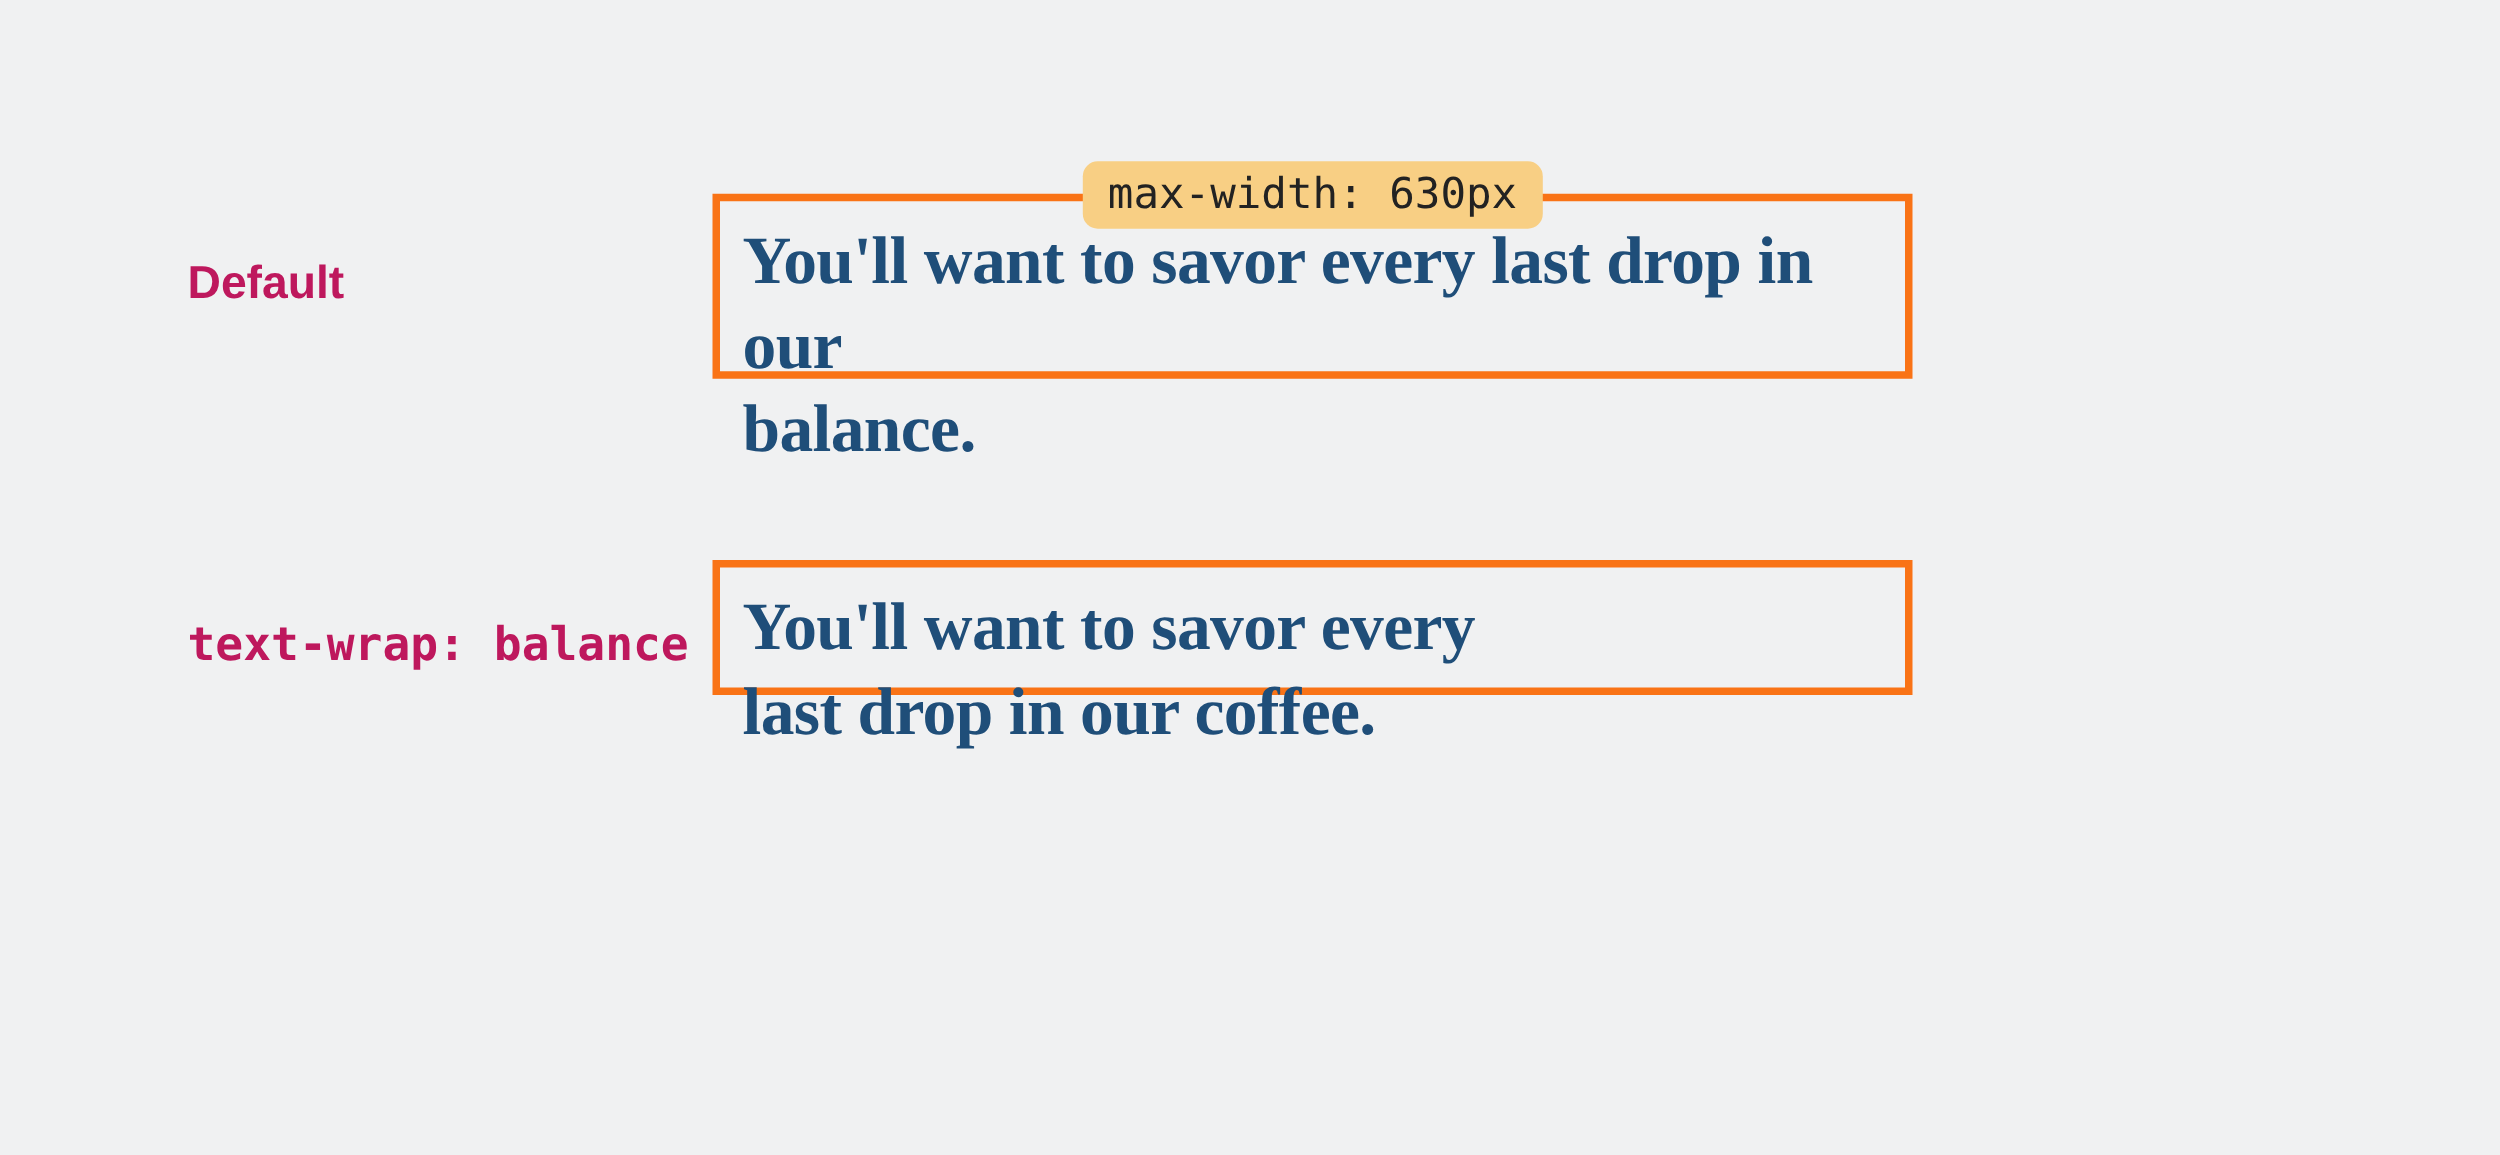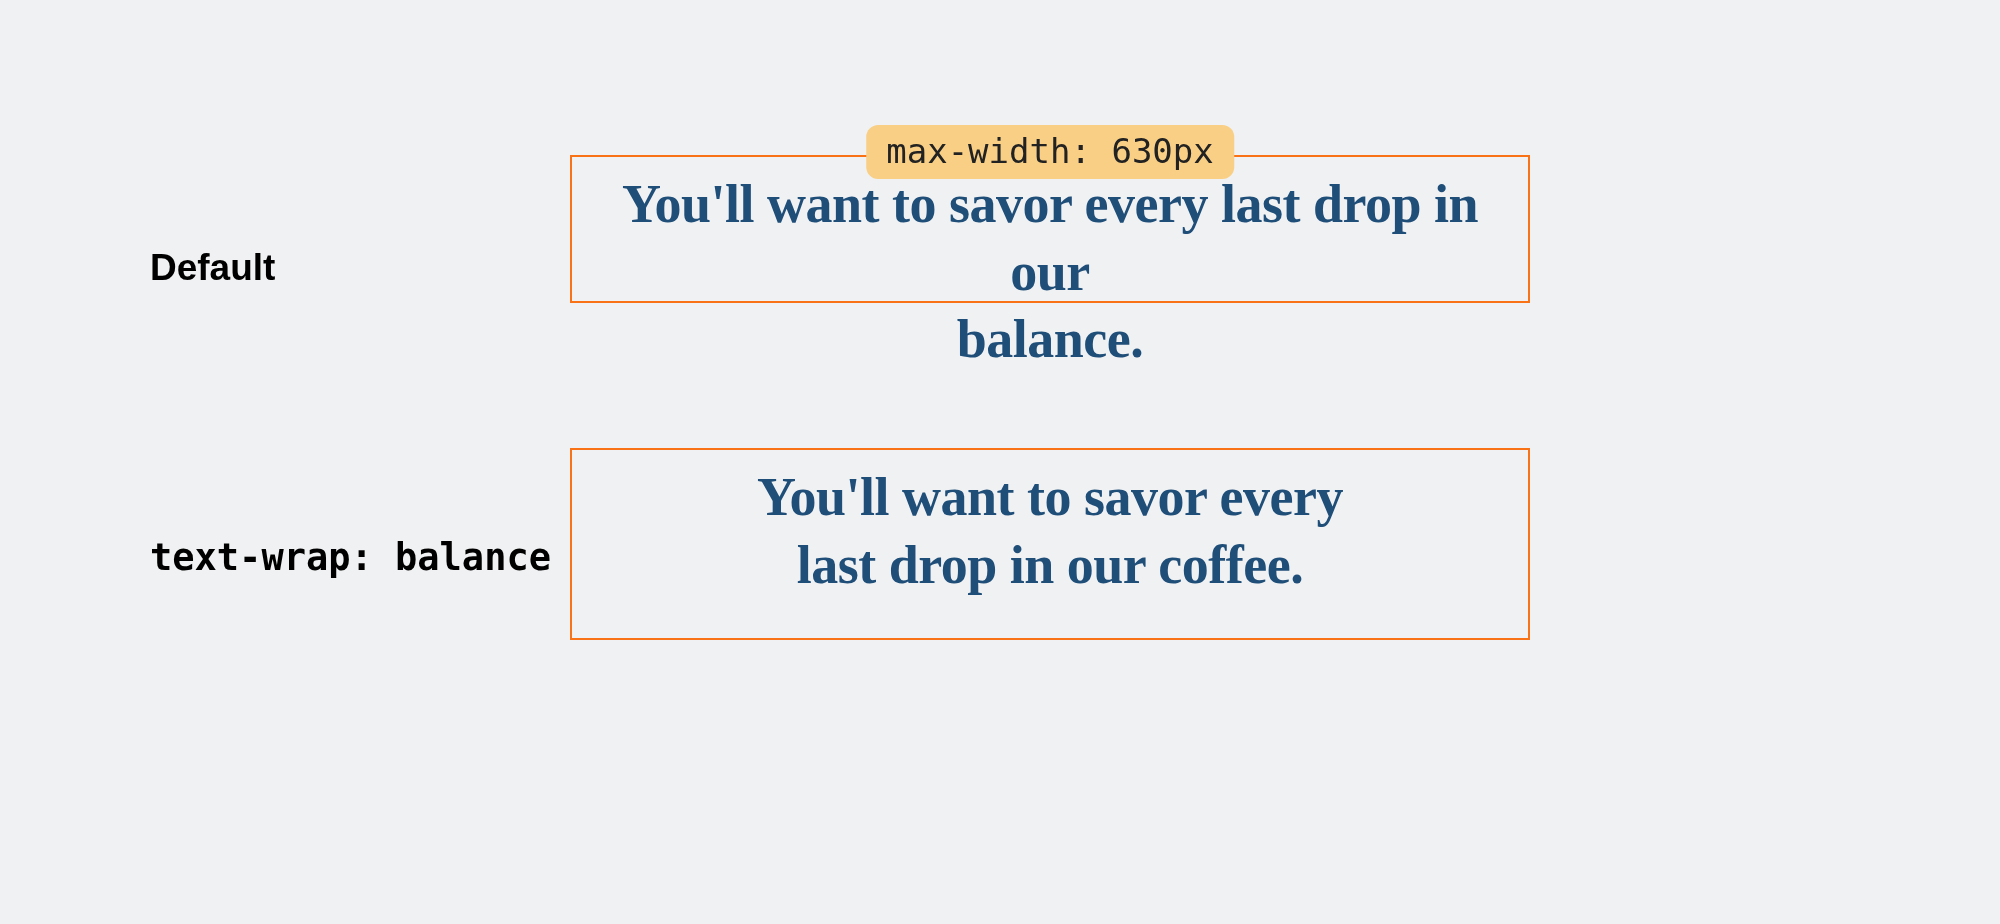--- a/index.html
+++ b/index.html
@@ -12,35 +12,34 @@
   .row {
     position: absolute;
     left: 0;
     width: 100%;
   }
   .label {
     position: absolute;
     left: 150px;
     font-size: 37px;
     font-weight: 700;
-    color: #000000;
+    color: #be185d;
     white-space: nowrap;
-    margin-top: 42px;
   }
   .label.mono {
     font-family: ui-monospace, SFMono-Regular, Menlo, Consolas, monospace;
     font-weight: 600;
   }
   .box {
     position: absolute;
     left: 570px;
     width: 960px;
-    border: 2px solid #f97316;
+    border: 6px solid #f97316;
     background: #f0f1f2;
-    text-align: center;
+    text-align: left;
     padding: 14px 18px 24px 18px;
   }
   .headline {
     font-size: 54px;
     line-height: 1.25;
     font-weight: 800;
     color: #1f4e79;
     letter-spacing: -0.5px;
     font-family: Liberation Serif, serif;
   }
@@ -56,21 +55,21 @@
     padding: 6px 20px 8px 20px;
     border-radius: 12px;
     white-space: nowrap;
   }
   
   #row1 { top: 205px; }
   #row1 .label { top: 0px; }
   #row1 .box  { top: -50px; height: 148px; }
   #row2 { top: 500px; }
   #row2 .label { top: -6px; }
-  #row2 .box  { top: -52px; height: 192px; }
+  #row2 .box  { top: -52px; height: 108px; }
 </style>
 </head>
 <body>
 
 <div class="row" id="row1">
   <div class="label">Default</div>
   <div class="box">
     <div class="badge">max-width: 630px</div>
     <div class="headline">
       <span>You'll want to savor every last drop in our</span><br>

